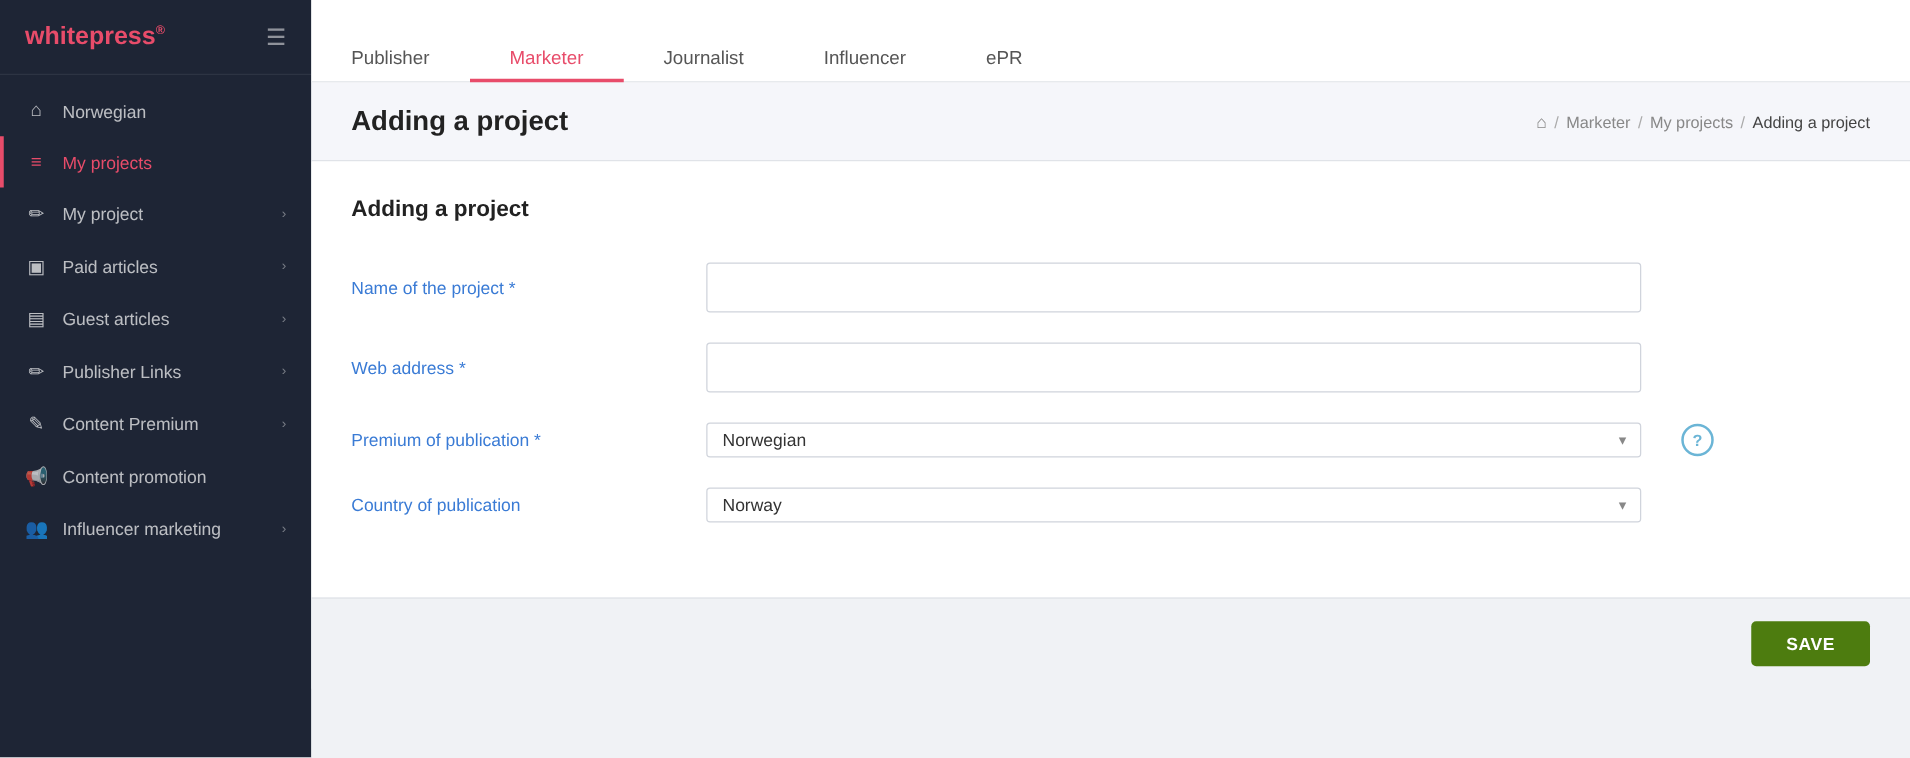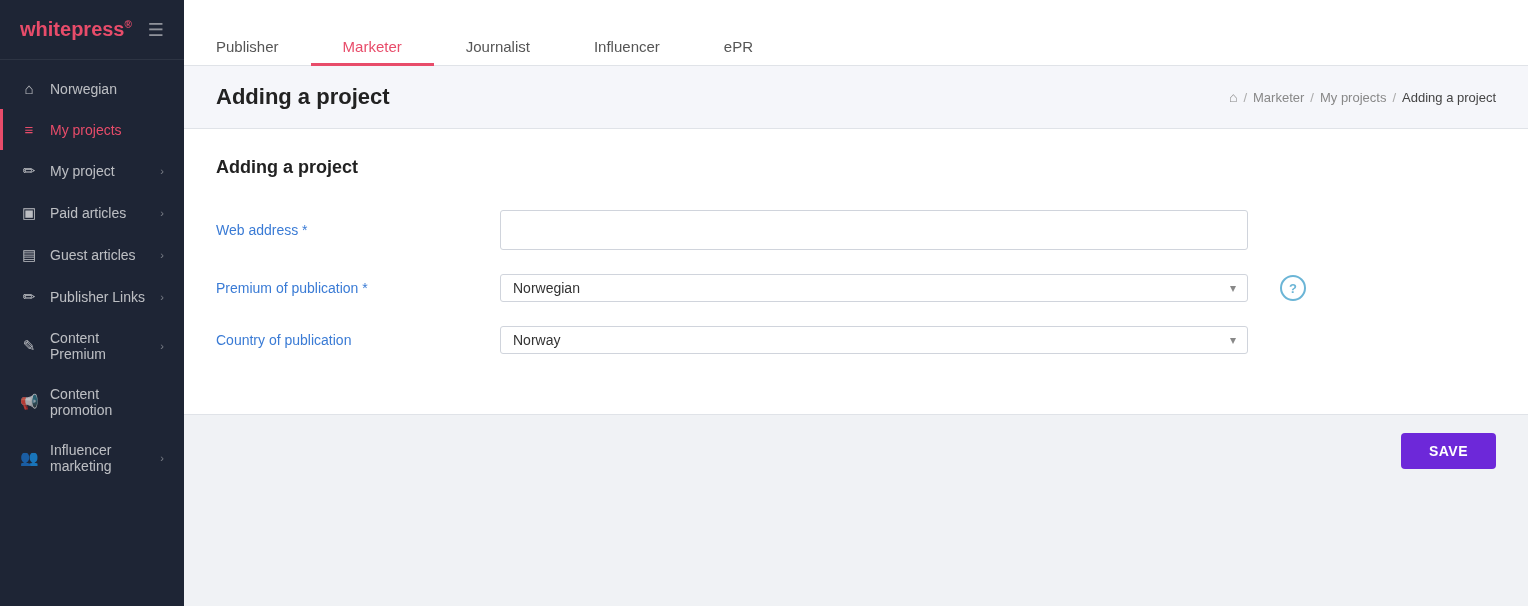--- a/index.html
+++ b/index.html
@@ -1,20 +1,20 @@
 <!DOCTYPE html>
 <html><head>
   <meta charset="utf-8">
   <style>
     * { box-sizing: border-box; margin: 0; padding: 0; }
     body { font-family: 'Segoe UI', Arial, sans-serif; display: flex; height: 606px; overflow: hidden; background: #f0f2f5; }
 
     
     .sidebar {
-      width: 184px;
+      width: 249px;
       background: #1e2535;
       color: #fff;
       display: flex;
       flex-direction: column;
       flex-shrink: 0;
       height: 606px;
     }
     .sidebar-logo {
       padding: 18px 20px;
       display: flex;
@@ -190,21 +190,21 @@
 
     
     .footer-bar {
       background: #f0f2f5;
       border-top: 1px solid #e0e3e8;
       padding: 18px 32px;
       display: flex;
       justify-content: flex-end;
     }
     .save-button {
-      background: #6d28d9;
+      background: #4d7c0f;
       color: #fff;
       border: none;
       border-radius: 4px;
       padding: 10px 28px;
       font-size: 14px;
       font-weight: 600;
       letter-spacing: 0.5px;
       cursor: pointer;
       text-transform: uppercase;
     }
@@ -295,20 +295,24 @@
       <a href="#">My projects</a>
       <span class="sep">/</span>
       <span class="current">Adding a project</span>
     </div>
   </div>
 
   <div class="content-area">
     <div class="form-card">
       <div class="form-card-title">Adding a project</div>
 
+      <div class="form-row">
+        <label class="form-label">Name of the project *</label>
+        <input type="text" class="form-input" style="">
+      </div>
 
       <div class="form-row">
         <label class="form-label">Web address *</label>
         <input type="text" class="form-input" style="">
       </div>
 
       <div class="form-row">
         <label class="form-label">Premium of publication *</label>
         <div class="form-select-wrap">
           <select class="form-select">

